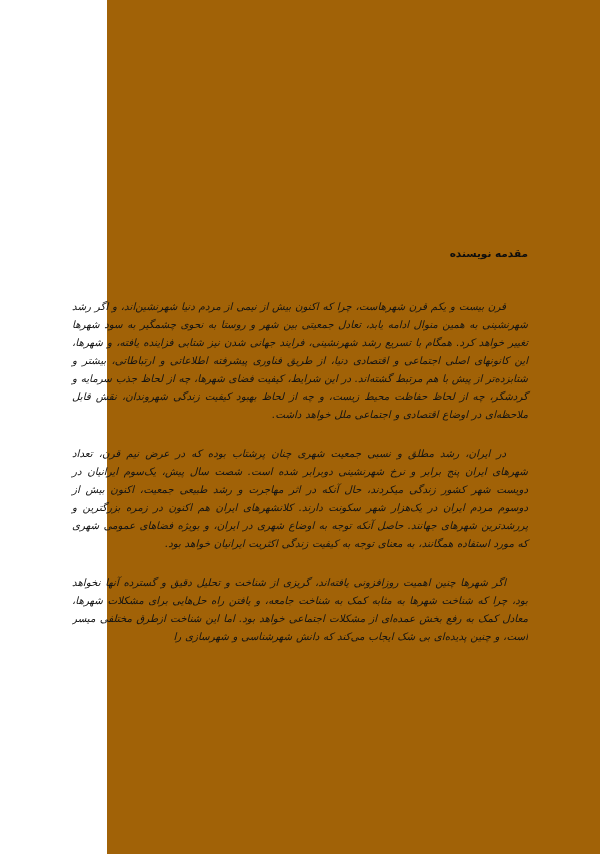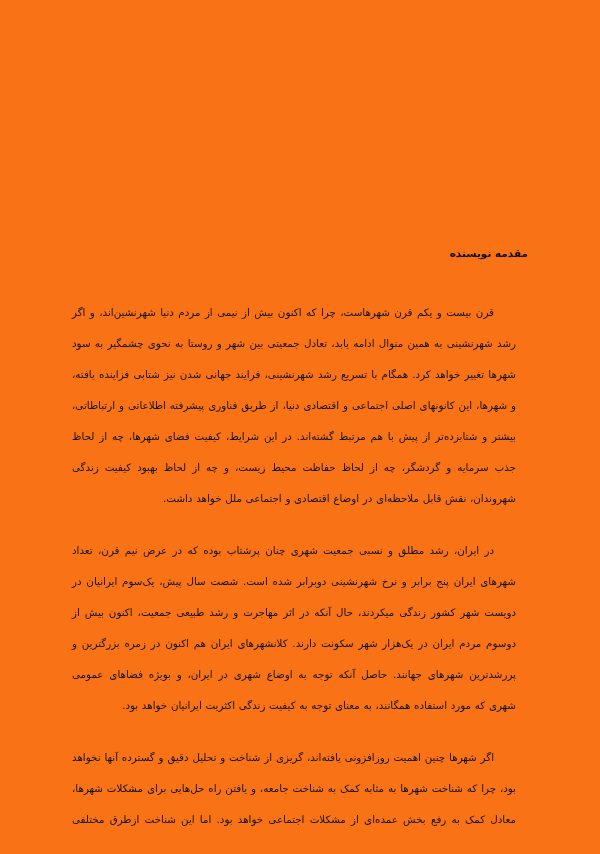--- a/index.html
+++ b/index.html
@@ -11,23 +11,23 @@
   body {
     width: 600px;
     height: 854px;
     overflow: hidden;
     font-family: "DejaVu Sans", "Liberation Sans", sans-serif;
     color: #111111;
   }
 
   .page {
     position: relative;
-    width: 600px;
+    width: 493px;
     height: 854px;
-    background: #f97316;
+    background: #a16207;
     box-sizing: border-box;
   }
 
   .content {
     position: absolute;
     top: 246px;
     right: 72px;
     left: 72px;
     width: 456px;
     direction: rtl;
@@ -39,27 +39,28 @@
     font-weight: 700;
     letter-spacing: 0.2px;
     color: #0d0d0d;
     text-align: right;
     margin: 0 0 36px 0;
     line-height: 1.4;
   }
 
   .body-paragraph {
     font-size: 10.3px;
-    line-height: 31px;
+    line-height: 18px;
     color: #131313;
     text-align: justify;
     text-justify: inter-word;
     text-indent: 22px;
-    margin: 0 12px 21px 0;
+    margin: 0 0 21px 0;
     word-spacing: 0.4px;
+    font-style: italic;
     -webkit-font-smoothing: antialiased;
   }
 
   .body-paragraph:last-child {
     margin-bottom: 0;
   }
 
   
   .body-paragraph.clipped {
     max-height: 100px;

